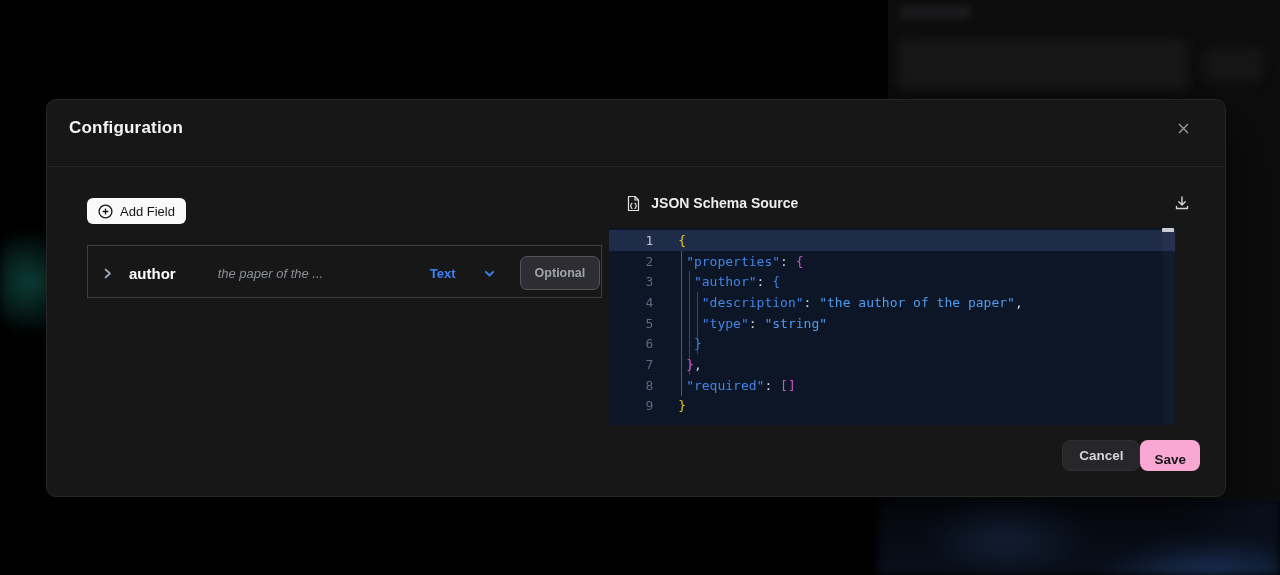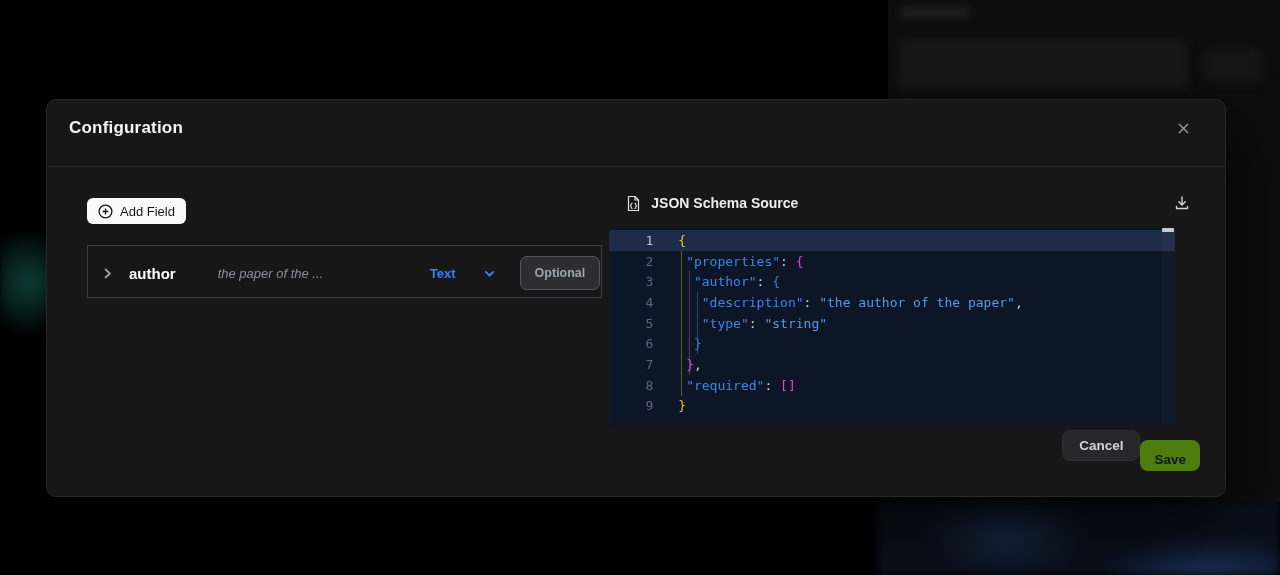--- a/index.html
+++ b/index.html
@@ -114,21 +114,21 @@
   .ig-2 { left: 80px; top: 43.4px; height: 103.5px; background: rgba(180, 80, 170, 0.5); }
   .ig-3 { left: 88px; top: 64.1px; height: 62.1px; background: rgba(70, 120, 200, 0.5); }
 
   .scrollbar-track { position: absolute; right: 0; top: 0; width: 13px; height: 100%; background: rgba(255,255,255,0.025); z-index: 3; }
   .scrollbar-thumb { position: absolute; right: 1px; top: 0; width: 12px; height: 4px; background: #c9ccd1; border-radius: 1px; cursor: pointer; }
 
   
   .modal-footer { position: absolute; right: 25px; bottom: 25px; display: flex; }
   .btn { height: 31px; border-radius: 8px; font-family: inherit; font-size: 13.5px; font-weight: 700; cursor: pointer; }
   .btn-cancel { padding: 0 16px; background: #27272a; border: 1px solid #303034; color: #d4d4d8; }
-  .btn-save { padding: 12px 14px; background: #4d7c0f; border: none; color: #151517; margin-top: 10px; }
+  .btn-save { padding: 12px 14px; background: #f9a8d4; border: none; color: #151517; }
 
   svg { display: block; }
 </style>
 </head>
 <body>
 
 <div class="backdrop-right">
   <div class="bd-chip"></div>
   <div class="bd-card"></div>
   <div class="bd-card2"></div>

